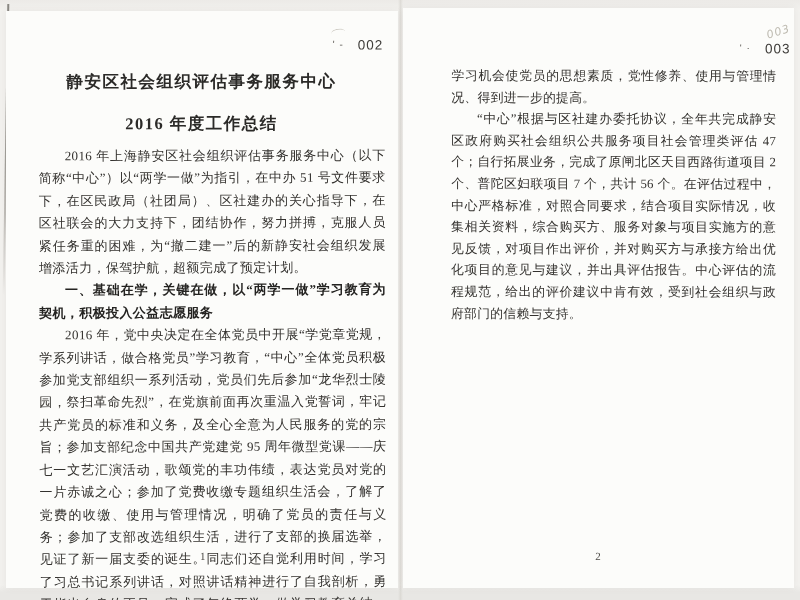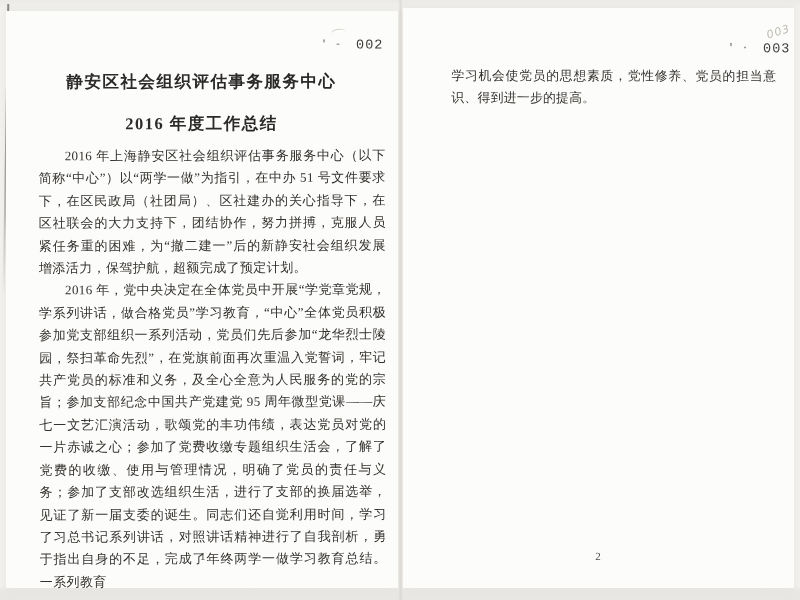--- a/index.html
+++ b/index.html
@@ -16,21 +16,21 @@
     box-shadow:0 0 7px rgba(80,75,65,0.07);
   }
   .page-left{left:6px;top:11px;width:392px;height:577px;}
   .page-right{left:403px;top:8px;width:391px;height:580px;}
   .page-inner{position:relative;width:100%;height:100%;}
   .page-left .page-inner{transform:rotate(-0.15deg);}
   .page-right .page-inner{transform:rotate(0.1deg);}
 
   .corner-mark{
     position:absolute;
-    font-family:Liberation Mono, monospace;
+    font-family:Liberation Sans, sans-serif;
     color:#3f3d3a;
     font-size:13.5px;
     letter-spacing:1px;
     white-space:nowrap;
   }
   .page-left .corner-mark{top:27px;right:14px;}
   .page-right .corner-mark{top:33px;right:4px;}
   .corner-prefix{font-size:10px;color:#56534e;margin-right:14px;vertical-align:2px;}
   .handwritten{
     position:absolute;top:17px;right:4px;
@@ -125,32 +125,34 @@
       <div class="squiggle"></div>
       <div class="corner-mark">
         <span class="corner-prefix">' -</span><span>002</span>
       </div>
       <div class="title-wrap">
         <div class="doc-title">静安区社会组织评估事务服务中心</div>
         <div class="doc-title">2016 年度工作总结</div>
       </div>
       <div class="page-content">
           <p class="para indent">2016 年上海静安区社会组织评估事务服务中心（以下简称“中心”）以“两学一做”为指引，在中办 51 号文件要求下，在区民政局（社团局）、区社建办的关心指导下，在区社联会的大力支持下，团结协作，努力拼搏，克服人员紧任务重的困难，为“撤二建一”后的新静安社会组织发展增添活力，保驾护航，超额完成了预定计划。</p>
+          <p class="para heading">一、基础在学，关键在做，以“两学一做”学习教育为契机，积极投入公益志愿服务</p>
           <p class="para indent">2016 年，党中央决定在全体党员中开展“学党章党规，学系列讲话，做合格党员”学习教育，“中心”全体党员积极参加党支部组织一系列活动，党员们先后参加“龙华烈士陵园，祭扫革命先烈”，在党旗前面再次重温入党誓词，牢记共产党员的标准和义务，及全心全意为人民服务的党的宗旨；参加支部纪念中国共产党建党 95 周年微型党课——庆七一文艺汇演活动，歌颂党的丰功伟绩，表达党员对党的一片赤诚之心；参加了党费收缴专题组织生活会，了解了党费的收缴、使用与管理情况，明确了党员的责任与义务；参加了支部改选组织生活，进行了支部的换届选举，见证了新一届支委的诞生。同志们还自觉利用时间，学习了习总书记系列讲话，对照讲话精神进行了自我剖析，勇于指出自身的不足，完成了年终两学一做学习教育总结。一系列教育</p>
         </div>
       <div class="page-number">1</div>
     </div>
   </div>
 
   <div class="page page-right">
     <div class="page-inner">
       <div class="handwritten">003</div>
       <div class="corner-mark">
         <span class="corner-prefix">' ·</span><span>003</span>
       </div>
       <div class="page-content">
-          <p class="para plain">学习机会使党员的思想素质，党性修养、党员的担当意识、得到进一步的提高。</p>
+          <p class="para plain">学习机会使党员的思想素质，党性修养、使用与管理情况、得到进一步的提高。</p>
+          <p class="para indent">“中心”根据与区社建办委托协议，全年共完成静安区政府购买社会组织公共服务项目社会管理类评估 47 个；自行拓展业务，完成了原闸北区天目西路街道项目 2 个、普陀区妇联项目 7 个，共计 56 个。在评估过程中，中心严格标准，对照合同要求，结合项目实际情况，收集相关资料，综合购买方、服务对象与项目实施方的意见反馈，对项目作出评价，并对购买方与承接方给出优化项目的意见与建议，并出具评估报告。中心评估的流程规范，给出的评价建议中肯有效，受到社会组织与政府部门的信赖与支持。</p>
         </div>
       <div class="page-number">2</div>
     </div>
   </div>
 
 </div>
 
 </body></html>

